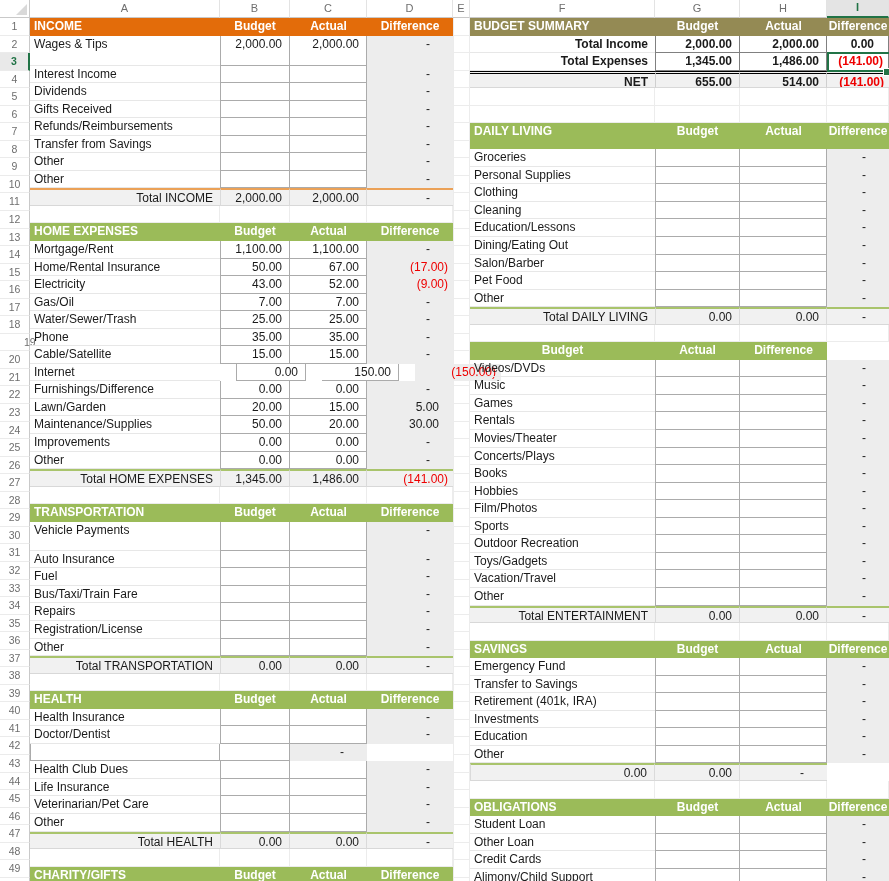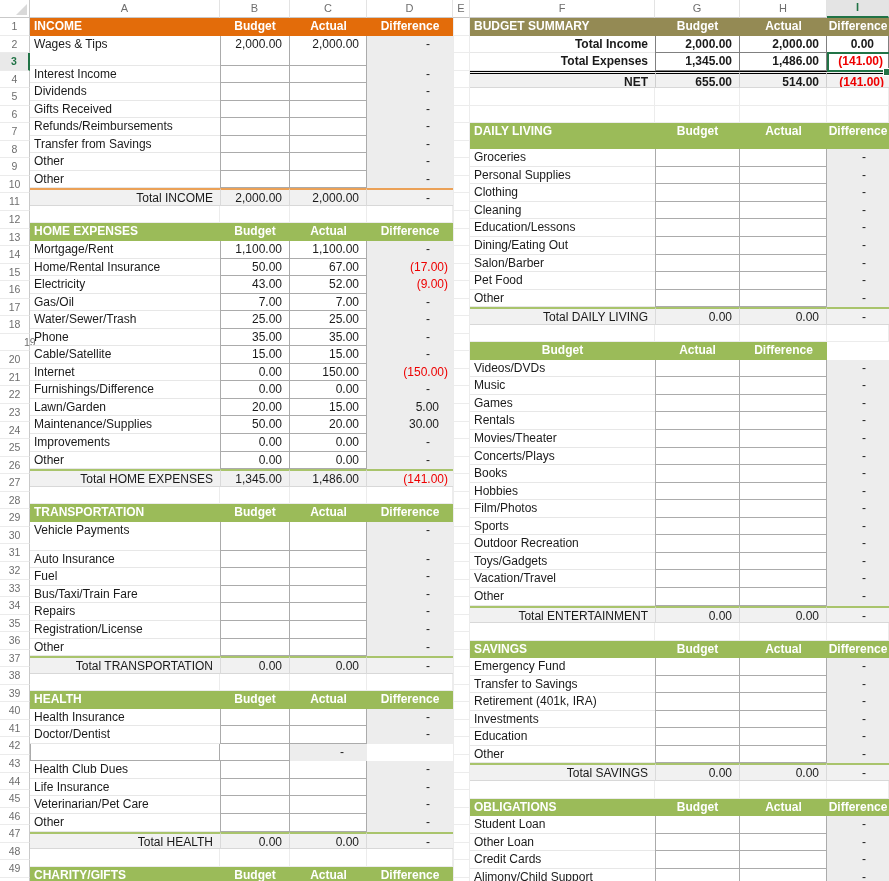--- a/index.html
+++ b/index.html
@@ -290,21 +290,21 @@
         <div class="c k1 nm">35.00</div>
         <div class="c k2 nm">35.00</div>
         <div class="c k3 dash">-</div>
       </div>
       <div class="r r-item" style="grid-template-columns: 190px 70px 77px 86px; height: 17.55px;">
         <div class="c k0 lbl">Cable/Satellite</div>
         <div class="c k1 nm">15.00</div>
         <div class="c k2 nm">15.00</div>
         <div class="c k3 dash">-</div>
       </div>
-      <div class="r r-item" style="grid-template-columns: 190px 70px 77px 86px; height: 17.55px;">
+      <div class="r r-item" style="grid-template-columns: 190px 70px 77px 86px; height: 17.55px; gap: 16px;">
         <div class="c k0 lbl">Internet</div>
         <div class="c k1 nm">0.00</div>
         <div class="c k2 nm">150.00</div>
         <div class="c k3 ng">(150.00)</div>
       </div>
       <div class="r r-item" style="grid-template-columns: 190px 70px 77px 86px; height: 17.55px;">
         <div class="c k0 lbl">Furnishings/Difference</div>
         <div class="c k1 nm">0.00</div>
         <div class="c k2 nm">0.00</div>
         <div class="c k3 dash">-</div>
@@ -729,21 +729,20 @@
         <div class="c k2 nm"></div>
         <div class="c k3 dash">-</div>
       </div>
       <div class="r r-item" style="grid-template-columns: 185px 85px 87px 62px; height: 17.55px;">
         <div class="c k0 lbl">Other</div>
         <div class="c k1 nm"></div>
         <div class="c k2 nm"></div>
         <div class="c k3 dash">-</div>
       </div>
       <div class="r r-total tt-green" style="grid-template-columns: 185px 85px 87px 62px; height: 17.55px;">
-        <div class="c k0 rl">Total SAVINGS</div>
         <div class="c k1 nm">0.00</div>
         <div class="c k2 nm">0.00</div>
         <div class="c k3 dash">-</div>
       </div>
       <div class="r r-empty" style="grid-template-columns: 185px 85px 87px 62px; height: 17.55px;">
         <div class="c k0 rl"></div>
         <div class="c k1 nm"></div>
         <div class="c k2 nm"></div>
         <div class="c k3 "></div>
       </div>

